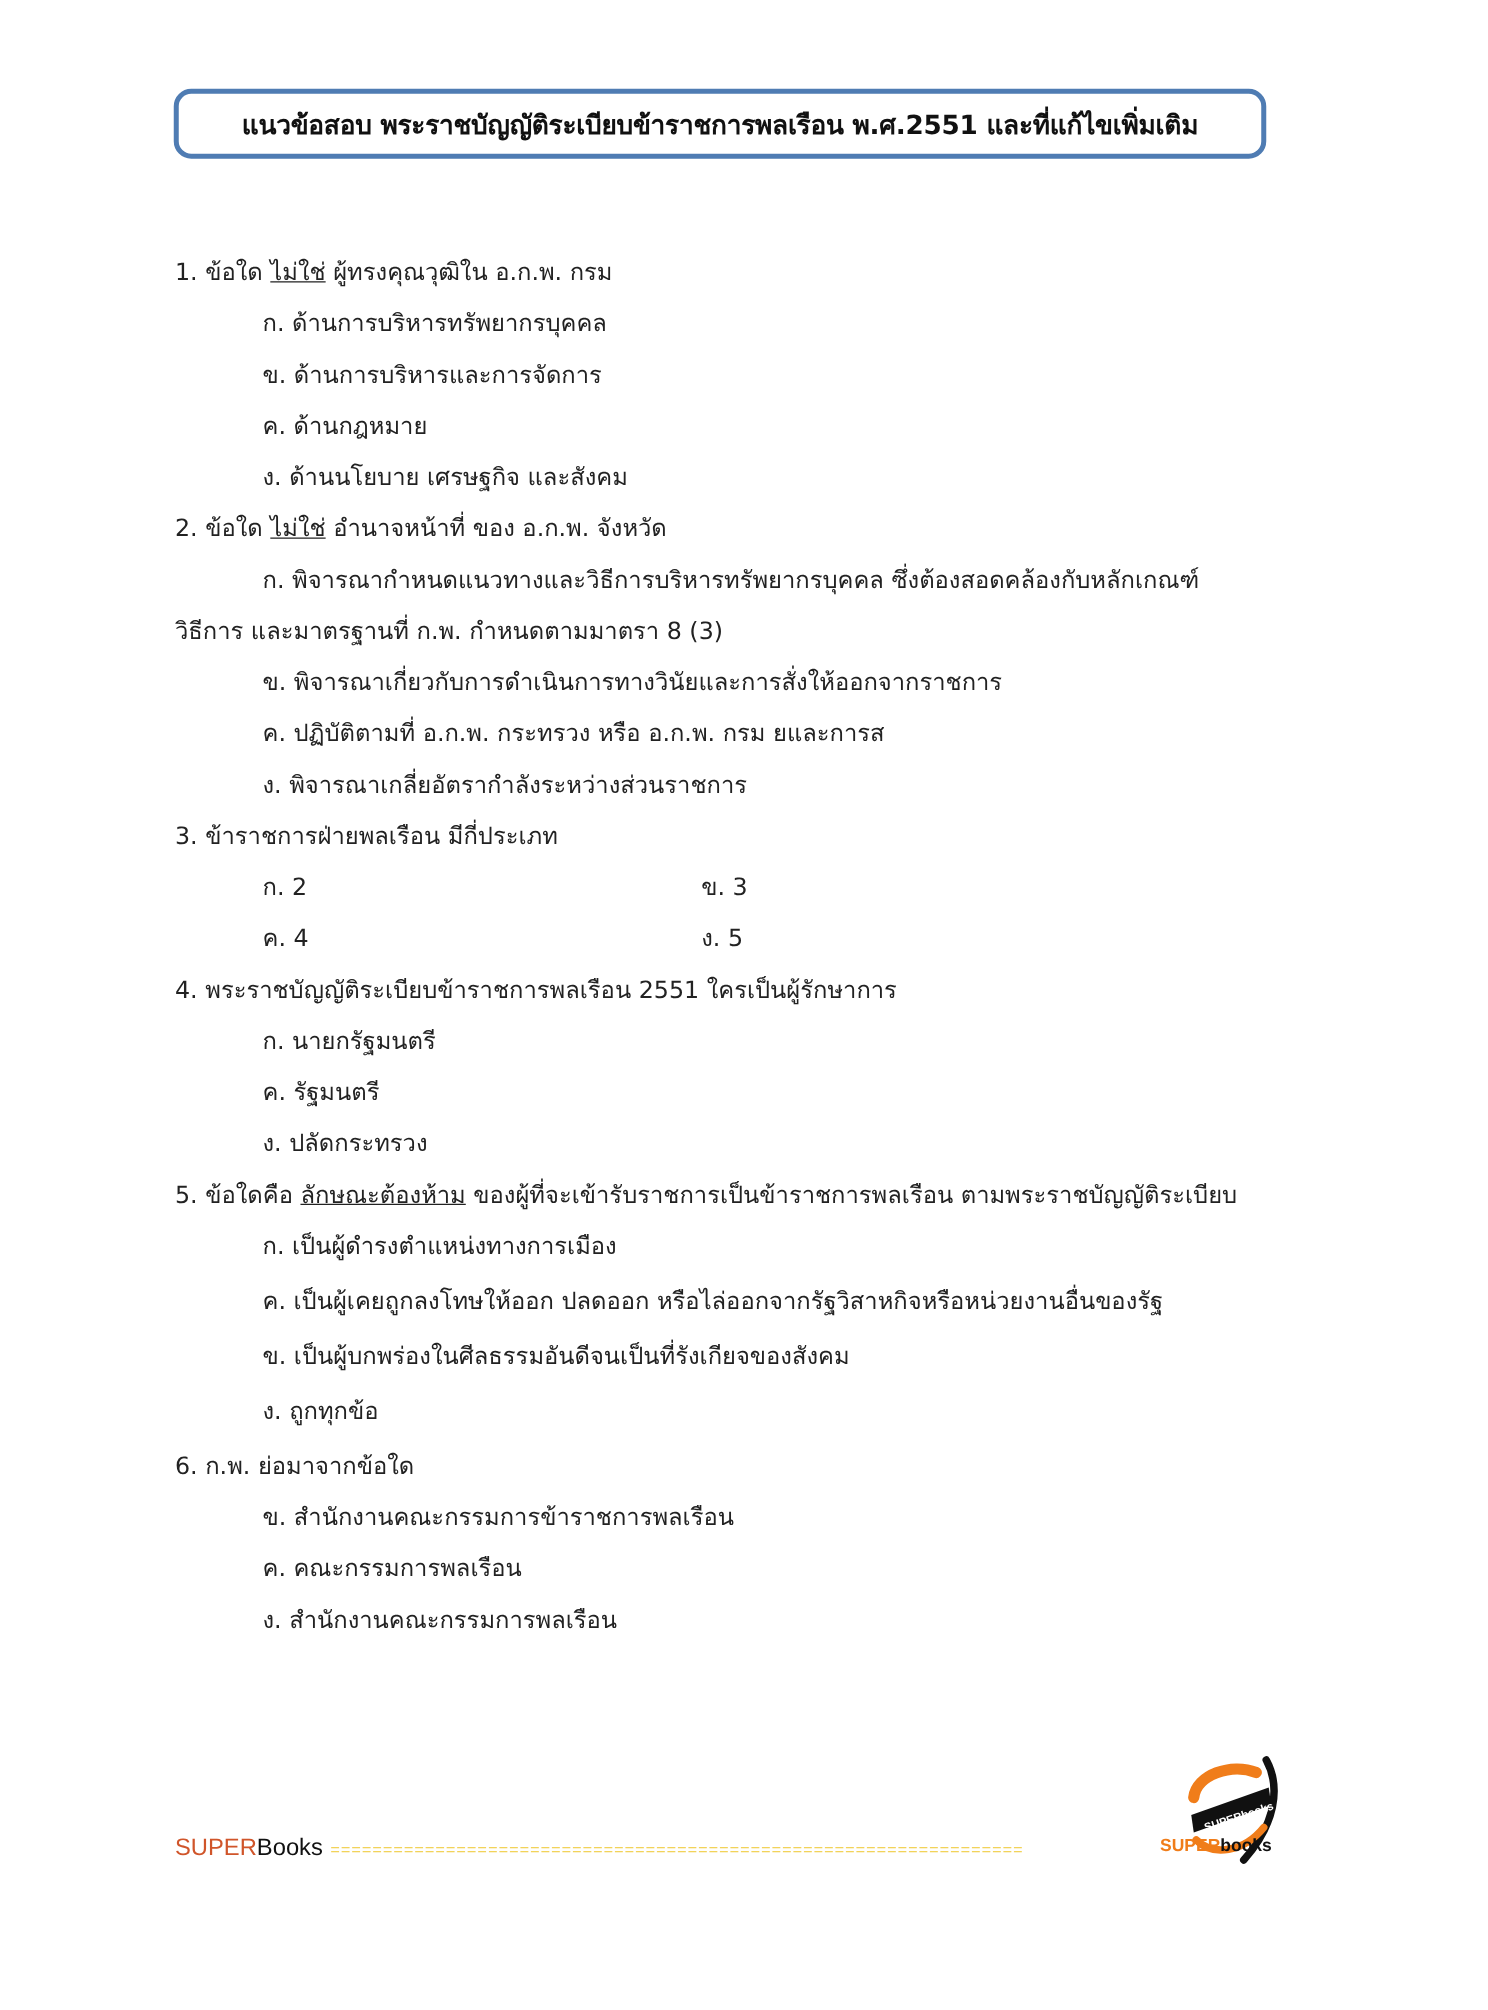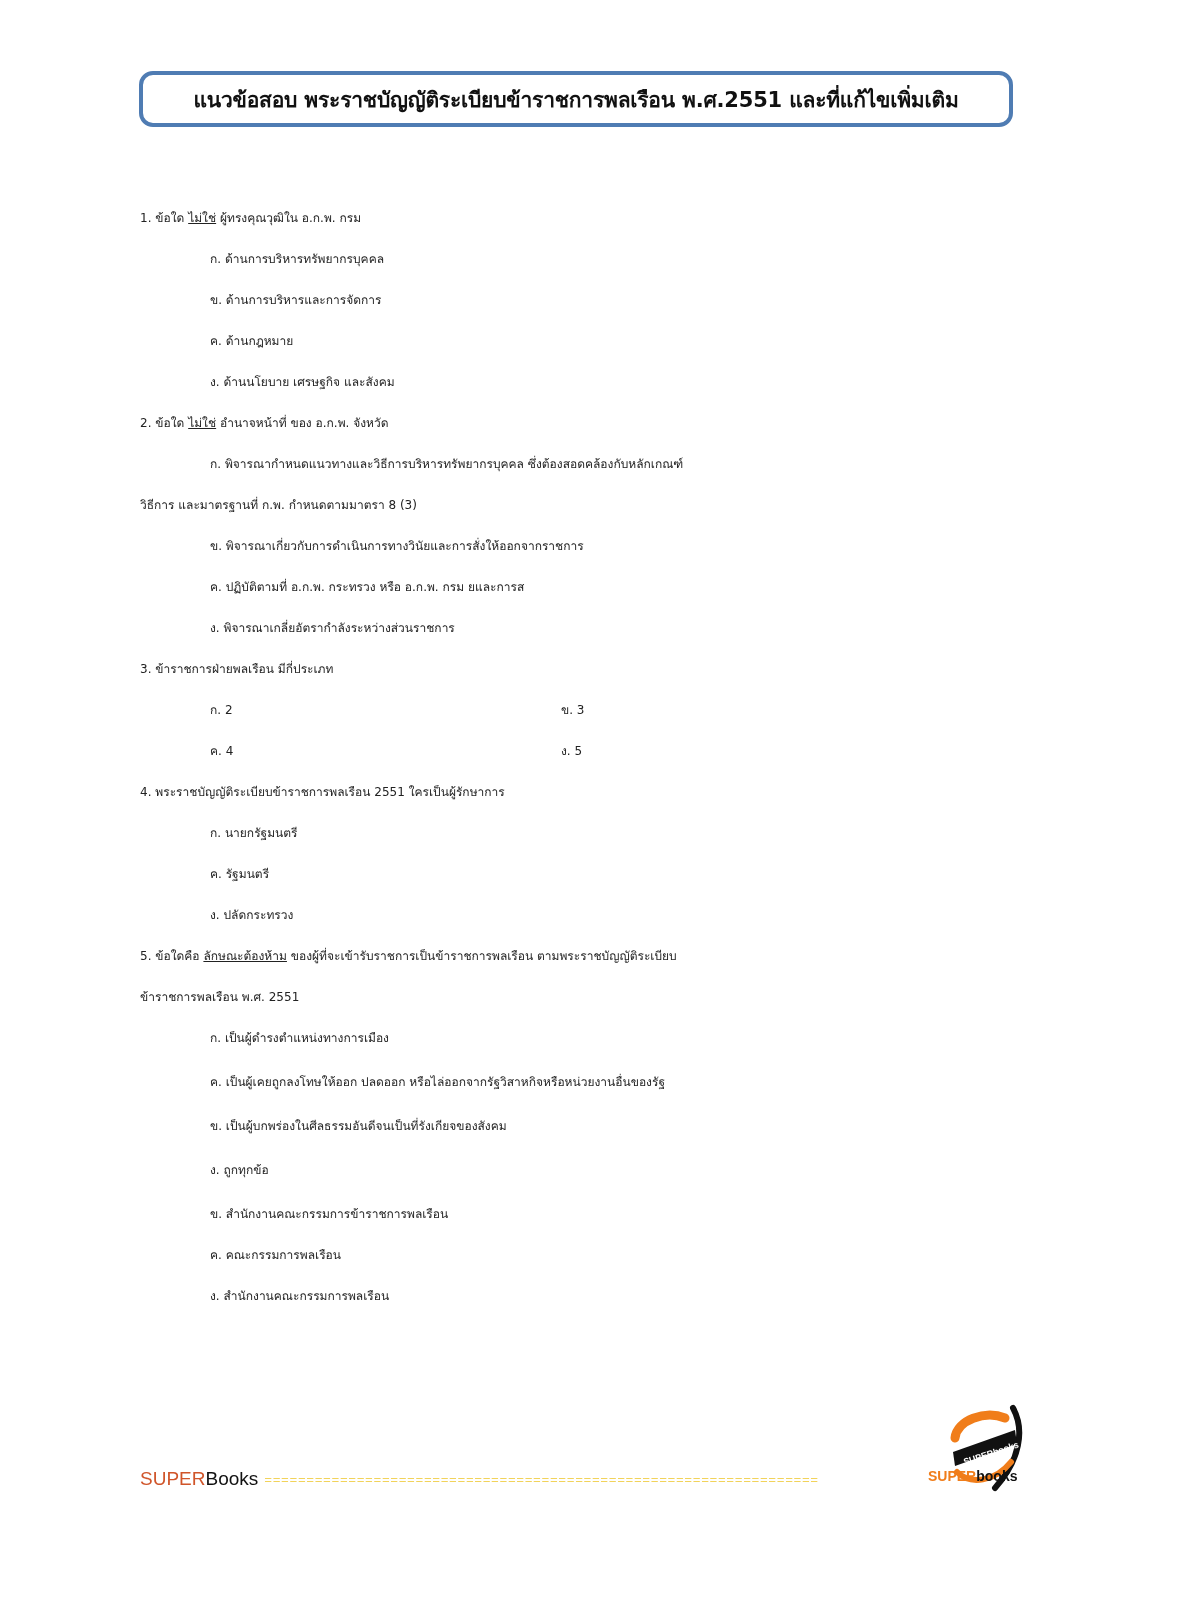--- a/index.html
+++ b/index.html
@@ -35,21 +35,21 @@
       letter-spacing: -0.2px;
       white-space: nowrap;
     }
     .content {
       position: absolute;
       left: 140px;
       top: 198px;
       width: 880px;
     }
     .line {
-      font-size: 12px;
+      font-size: 19px;
       line-height: 41px;
       height: 41px;
       white-space: nowrap;
       color: #222;
     }
     .line.choice {
       padding-left: 70px;
     }
     .line.tall {
       height: 47px;
@@ -162,26 +162,29 @@
   <div class="line choice">ก. นายกรัฐมนตรี</div>
   <div class="line choice">ค. รัฐมนตรี</div>
   <div class="line choice">ง. ปลัดกระทรวง</div>
 
   <div class="line">
     <span>5.</span>
     <span>ข้อใดคือ</span>
     <span class="u">ลักษณะต้องห้าม</span>
     <span>ของผู้ที่จะเข้ารับราชการเป็นข้าราชการพลเรือน ตามพระราชบัญญัติระเบียบ</span>
   </div>
-  <div class="line">ข้าราชการพลเรือน พ.ศ. 2551</div>
   <div class="line choice">ก. เป็นผู้ดำรงตำแหน่งทางการเมือง</div>
   <div class="line choice tall">ค. เป็นผู้เคยถูกลงโทษให้ออก ปลดออก หรือไล่ออกจากรัฐวิสาหกิจหรือหน่วยงานอื่นของรัฐ</div>
   <div class="line choice">ข. เป็นผู้บกพร่องในศีลธรรมอันดีจนเป็นที่รังเกียจของสังคม</div>
   <div class="line choice tall">ง. ถูกทุกข้อ</div>
 
+  <div class="line">
+    <span>6.</span>
+    <span>ก.พ. ย่อมาจากข้อใด</span>
+  </div>
   <div class="line choice">ข. สำนักงานคณะกรรมการข้าราชการพลเรือน</div>
   <div class="line choice">ค. คณะกรรมการพลเรือน</div>
   <div class="line choice">ง. สำนักงานคณะกรรมการพลเรือน</div>
 </div>
 
 <div class="logo">
   <svg width="115" height="95" viewBox="0 0 115 95">
     <path d="M30 38 C 32 20, 60 10, 80 18" stroke="#f07d1a" stroke-width="9" fill="none" stroke-linecap="round"></path>
     <path d="M88 8 C 100 30, 95 60, 70 88" stroke="#111" stroke-width="6" fill="none" stroke-linecap="round"></path>
     <path d="M28 52 L 90 30 L 92 44 L 30 66 Z" fill="#111"></path>

